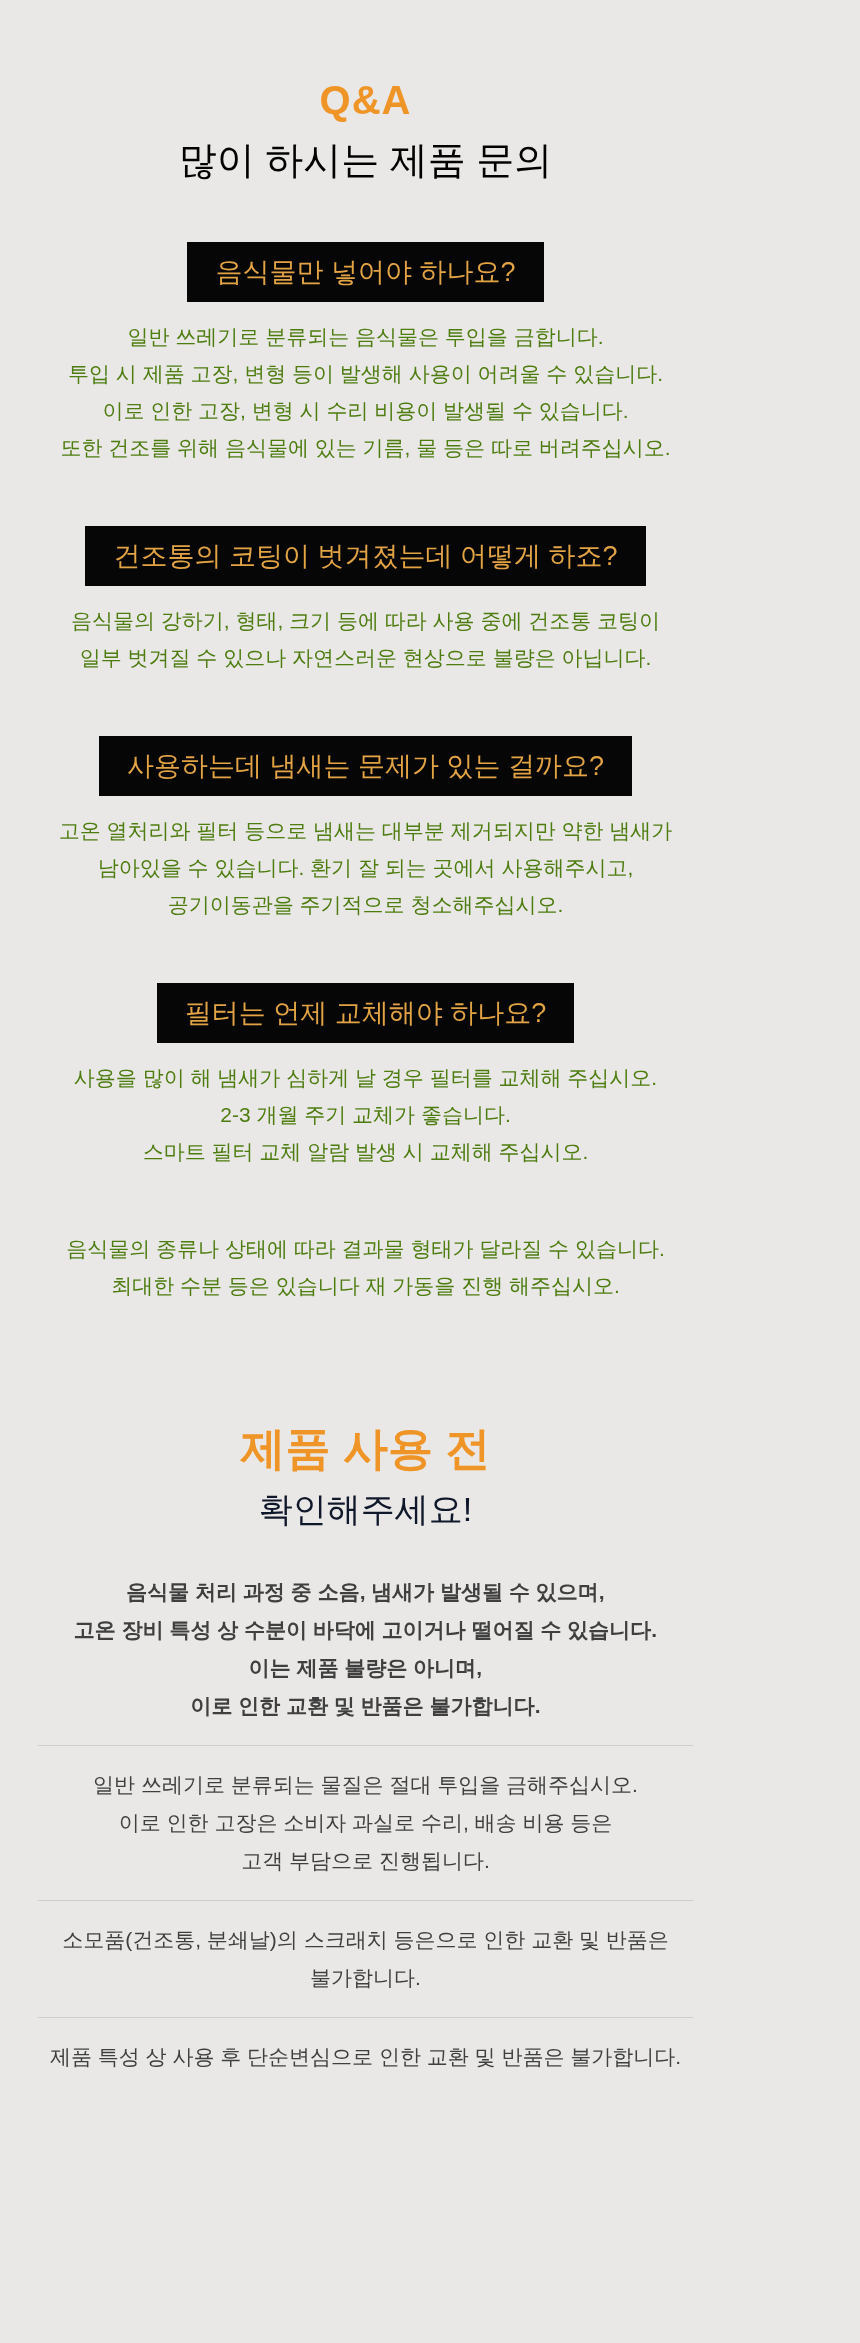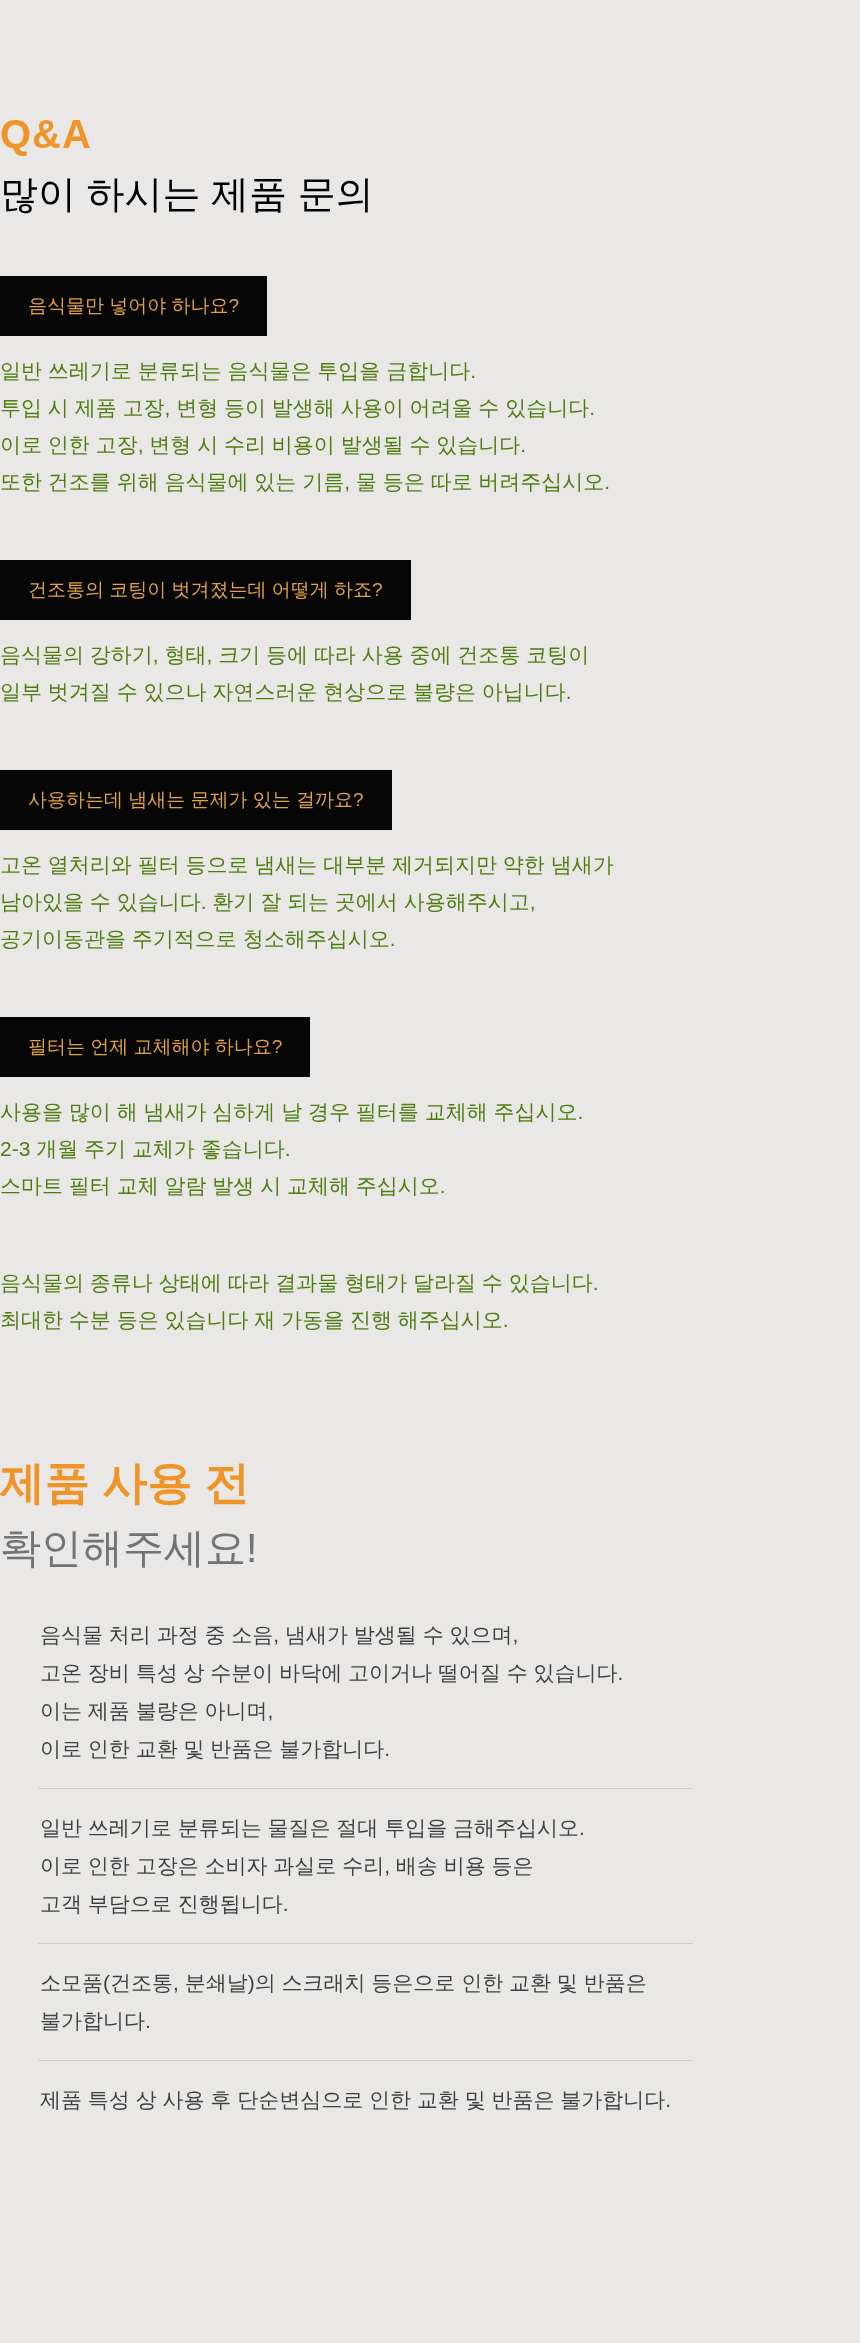--- a/index.html
+++ b/index.html
@@ -4,73 +4,74 @@
 <style>
   * { box-sizing: border-box; margin: 0; padding: 0; }
   html, body {
     width: 860px;
     background: #e9e8e6;
     font-family: "Liberation Sans", "DejaVu Sans", sans-serif;
   }
   body { height: 2343px; overflow: hidden; }
   .content {
     width: 731px;
-    padding-top: 112px;
+    padding-top: 78px;
+    text-align: center;
   }
   .qa-title {
     font-size: 40px;
     font-weight: 800;
     color: #ef9527;
     letter-spacing: 1px;
   }
   .qa-subtitle {
     font-size: 38px;
     font-weight: 400;
     color: #000000;
     margin-top: 12px;
   }
   .faq-list { margin-top: 56px; }
   .faq-item { margin-bottom: 60px; }
   .q-box {
     display: inline-block;
     background: #060606;
     color: #e2a344;
-    font-size: 19px;
+    font-size: 27px;
     font-weight: 500;
     line-height: 32px;
     padding: 14px 28px;
     margin-bottom: 16px;
   }
   .answer {
     font-size: 21px;
     line-height: 37px;
     color: #4d7c0f;
     white-space: pre-line;
   }
   .notice { margin-top: 115px; }
   .notice-title-bold {
     font-size: 45px;
     font-weight: 800;
     color: #ef9527;
   }
   .notice-title-regular {
-    font-size: 41px;
+    font-size: 34px;
     font-weight: 400;
-    color: #737373;
+    color: #0f172a;
     margin-top: 8px;
   }
   .notice-paragraphs { margin-top: 40px; }
   .paragraph {
     font-size: 21px;
     line-height: 38px;
     color: #3f3f3f;
     white-space: pre-line;
     padding: 20px 40px;
   }
-  .paragraph:first-child { padding-top: 0; }
+  .paragraph:first-child { padding-top: 0; font-weight: bold; }
   .divider {
     border: none;
     border-top: 1px solid #cdcdcd;
     margin: 0 38px;
   }
 </style>
 </head>
 <body>
 
 <div class="content">

